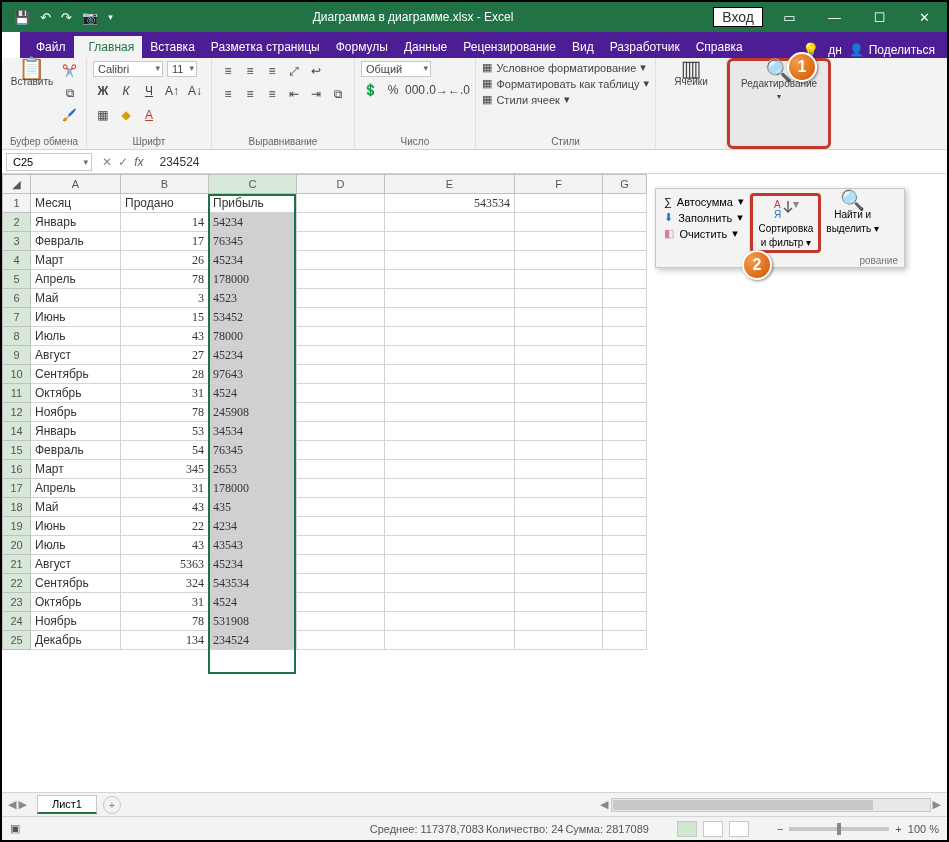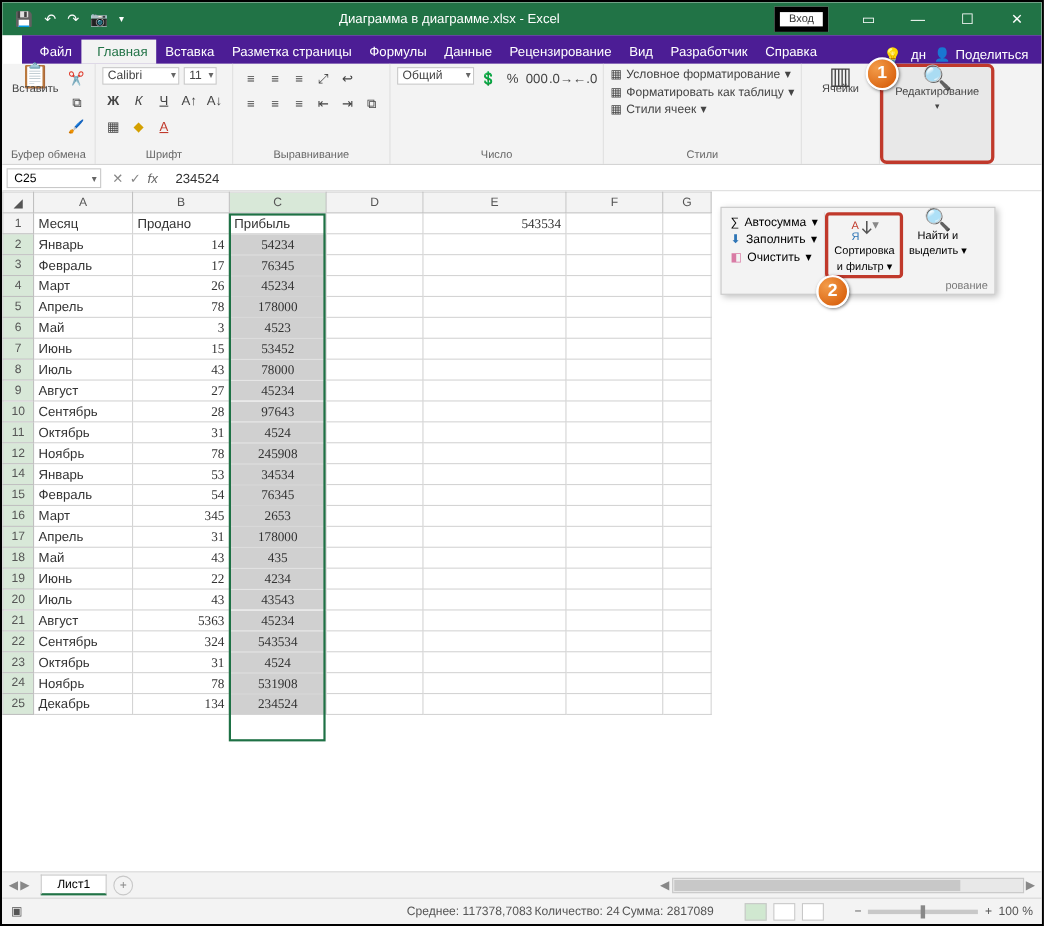--- a/index.html
+++ b/index.html
@@ -4,21 +4,21 @@
 <style>
 * { box-sizing: border-box; margin: 0; padding: 0; font-family: "Segoe UI", Tahoma, sans-serif; }
 body { background: #fff; width: 949px; height: 842px; overflow: hidden; position: relative; border: 2px solid #000; }
 .outer { width: 100%; height: 100%; display: flex; flex-direction: column; background:#fff; }
 
 
 .titlebar { background: #217346; height: 30px; display: flex; align-items: center; color: #fff; font-size: 12px; }
 .titlebar .qat { display: flex; align-items: center; gap: 10px; padding-left: 12px; }
 .titlebar .qat span { color:#fff; font-size:13px; }
 .titlebar .title { flex: 1; text-align: center; }
-.titlebar .login { background:#fff; color:#333; padding:1px 8px; font-size:10px; border:5px solid #000000; margin-right:14px;}
+.titlebar .login { background:#fff; color:#333; padding:1px 8px; font-size:14px; border:1px solid #000000; margin-right:4px;}
 .titlebar .wcontrols { display:flex; gap:0; }
 .titlebar .wbtn { width:45px; height:30px; display:flex; align-items:center; justify-content:center; color:#fff; font-size:13px; }
 
 
 .tabbar { background:#4c1d95; height:26px; display:flex; align-items:flex-end; padding-left:8px; font-size:12px; color:#fff;margin-left:18px; }
 .tab { padding:4px 8px; cursor:pointer; white-space:nowrap; }
 .tab.active { background:#f3f3f3; color:#217346;padding-left:15px; }
 .tab.file { color:#fff; }
 .tabbar .right { margin-left:auto; display:flex; align-items:center; padding-right:12px; gap:8px; }
 .tabbar .share { color:#fff; font-size:12px; display:flex; align-items:center; gap:4px;}
@@ -64,21 +64,21 @@
 
 .gridwrap { flex:1; overflow:hidden; position:relative; background:#fff;}
 table.sheet { border-collapse:collapse; font-size:12px; color:#333; table-layout:fixed;}
 table.sheet th, table.sheet td { border:1px solid #d4d4d4; height:19px; padding:0 4px; white-space:nowrap; overflow:hidden;}
 table.sheet thead th { background:#f3f3f3; font-weight:normal; text-align:center; font-size:11px; color:#555; border:1px solid #c0c0c0; }
 table.sheet thead th.sel { background:#d8e8d8; }
 table.sheet tbody th { background:#f3f3f3; font-weight:normal; text-align:center; font-size:11px; color:#555; width:28px; border:1px solid #c0c0c0;}
 table.sheet tbody th.sel { background:#d8e8d8;}
 .col-A{width:90px;} .col-B{width:88px;} .col-C{width:88px;} .col-D{width:88px;} .col-E{width:130px;} .col-F{width:88px;} .col-G{width:44px;}
 td.num{ text-align:right;font-family:Liberation Serif, serif; }
-td.selcol{ background:#d0d0d0; text-align:center;}
+td.selcol{ background:#d0d0d0; text-align:left;}
 td.bordered{ border:1px solid #888;}
 .selection-border { position:absolute; border:2px solid #1e7145; pointer-events:none; }
 
 
 .sheetbar { height:24px; border-top:1px solid #d4d4d4; display:flex; align-items:center; font-size:11px; background:#f3f3f3;}
 .sheetbar .nav{display:flex; gap:2px; padding:0 6px; color:#888;}
 .sheetbar .stab{ background:#fff; border:1px solid #c8c8c8; border-bottom:2px solid #217346; padding:2px 14px; margin-left:4px;}
 .sheetbar .plus{ margin-left:6px; width:18px; height:18px; border:1px solid #c8c8c8; border-radius:50%; display:flex; align-items:center; justify-content:center; color:#888;}
 .sheetbar .scroll{ margin-left:auto; display:flex; align-items:center; gap:2px; padding-right:6px;}
 .sheetbar .sbar{ width:320px; height:14px; background:#e8e8e8; border:1px solid #c8c8c8; position:relative;}
@@ -202,21 +202,21 @@
           <div class="iconbtn">≡</div>
           <div class="iconbtn">⇤</div>
           <div class="iconbtn">⇥</div>
           <div class="iconbtn">⧉</div>
         </div>
       </div>
       <div class="label">Выравнивание</div>
     </div>
 
     <div class="group">
-      <div class="body" style="flex-direction:row; gap:3px;">
+      <div class="body" style="flex-direction:column; gap:3px;">
         <div class="dd" style="width:70px;">Общий</div>
         <div class="row" style="display:flex; gap:2px;">
           <div class="iconbtn">💲</div>
           <div class="iconbtn">%</div>
           <div class="iconbtn">000</div>
           <div class="iconbtn">.0→</div>
           <div class="iconbtn">←.0</div>
         </div>
       </div>
       <div class="label">Число</div>

